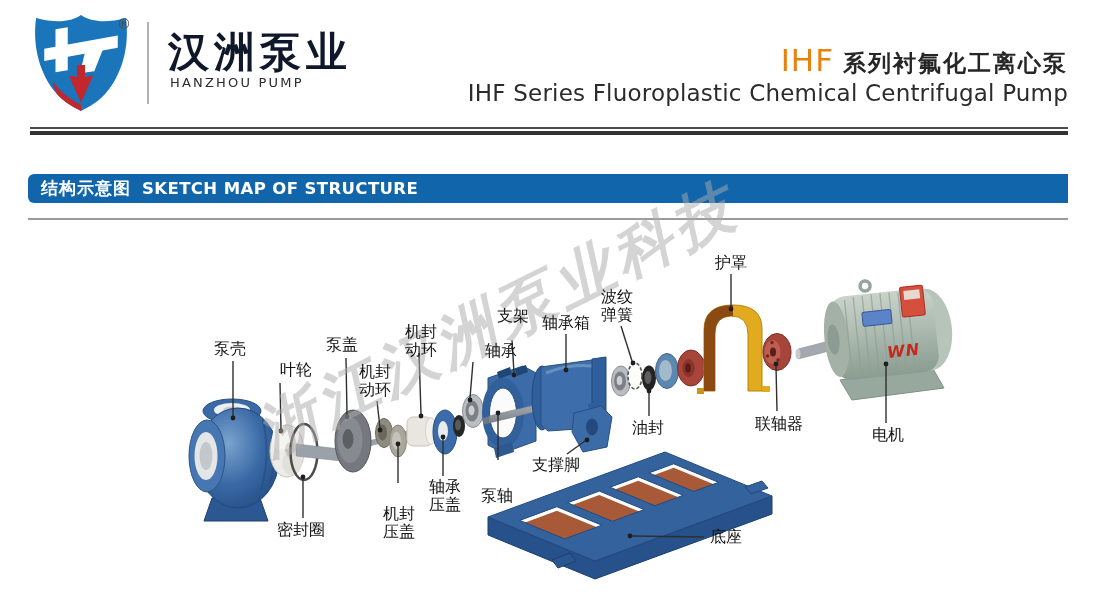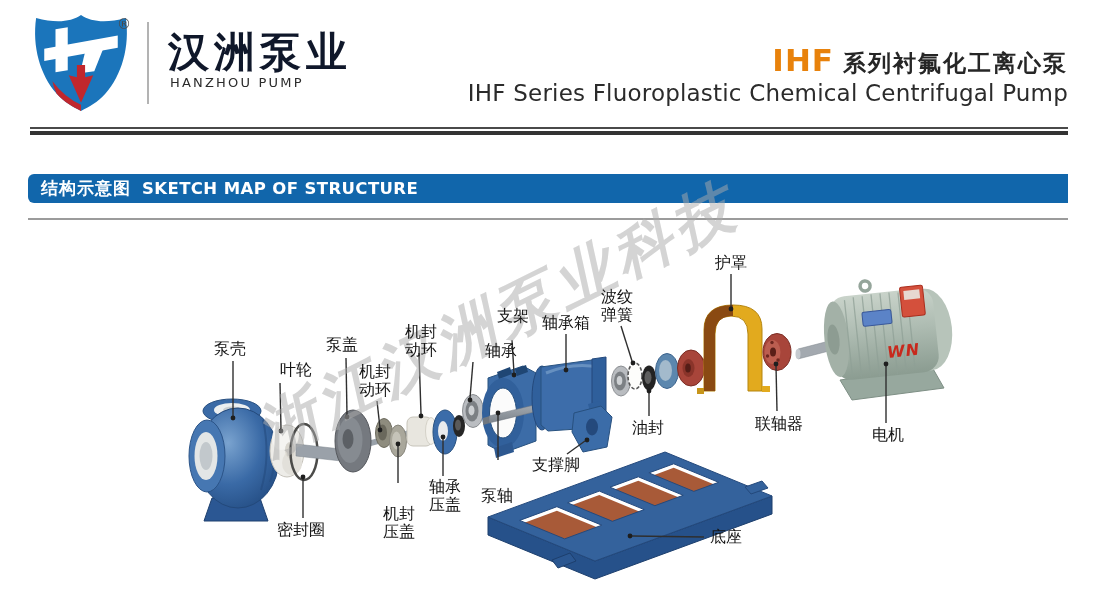--- a/index.html
+++ b/index.html
@@ -11,21 +11,21 @@
   }
   .abs{position:absolute;}
 
   
   #logo{left:30px;top:12px;width:102px;height:102px;}
   #reg-mark{left:117px;top:16px;font-size:14px;color:#4a4a4a;}
   #logo-divider{left:147px;top:22px;width:2px;height:82px;background:#b3b3b3;}
   #brand-cn{left:168px;top:32px;font-size:41px;font-weight:bold;color:#0f172a;letter-spacing:5px;line-height:1;}
   #brand-en{left:170px;top:76px;font-size:13px;font-weight:500;color:#2b2b2b;letter-spacing:2.2px;line-height:1;}
   #product-title{right:29px;top:45px;text-align:right;white-space:nowrap;line-height:1;}
-  #product-title .code{font-size:31px;font-weight:bold;color:#e8820c;letter-spacing:1px;vertical-align:baseline;}
+  #product-title .code{font-size:31px;font-weight:normal;color:#e8820c;letter-spacing:1px;vertical-align:baseline;}
   #product-title .cn{font-size:23px;font-weight:bold;color:#262626;letter-spacing:2px;margin-left:9px;vertical-align:baseline;}
   #product-subtitle{right:29px;top:82px;font-size:23px;color:#2b2b2b;letter-spacing:0.2px;line-height:1;}
   #rule-thin{left:30px;top:127px;width:1038px;height:1.5px;background:#4a4a4a;}
   #rule-thick{left:30px;top:131px;width:1038px;height:3.5px;background:#333333;}
 
   
   .banner{top:174px;height:29px;background:var(--banner-blue,#1166ab);}
   #banner-main{left:28px;width:487px;color:#fff;line-height:29px;padding-left:13px;box-sizing:border-box;white-space:nowrap;border-radius:6px;}
   #banner-main .cn{font-size:17px;font-weight:bold;letter-spacing:1px;}
   #banner-main .en{font-size:16.5px;font-weight:bold;margin-left:11px;letter-spacing:0.4px;}

